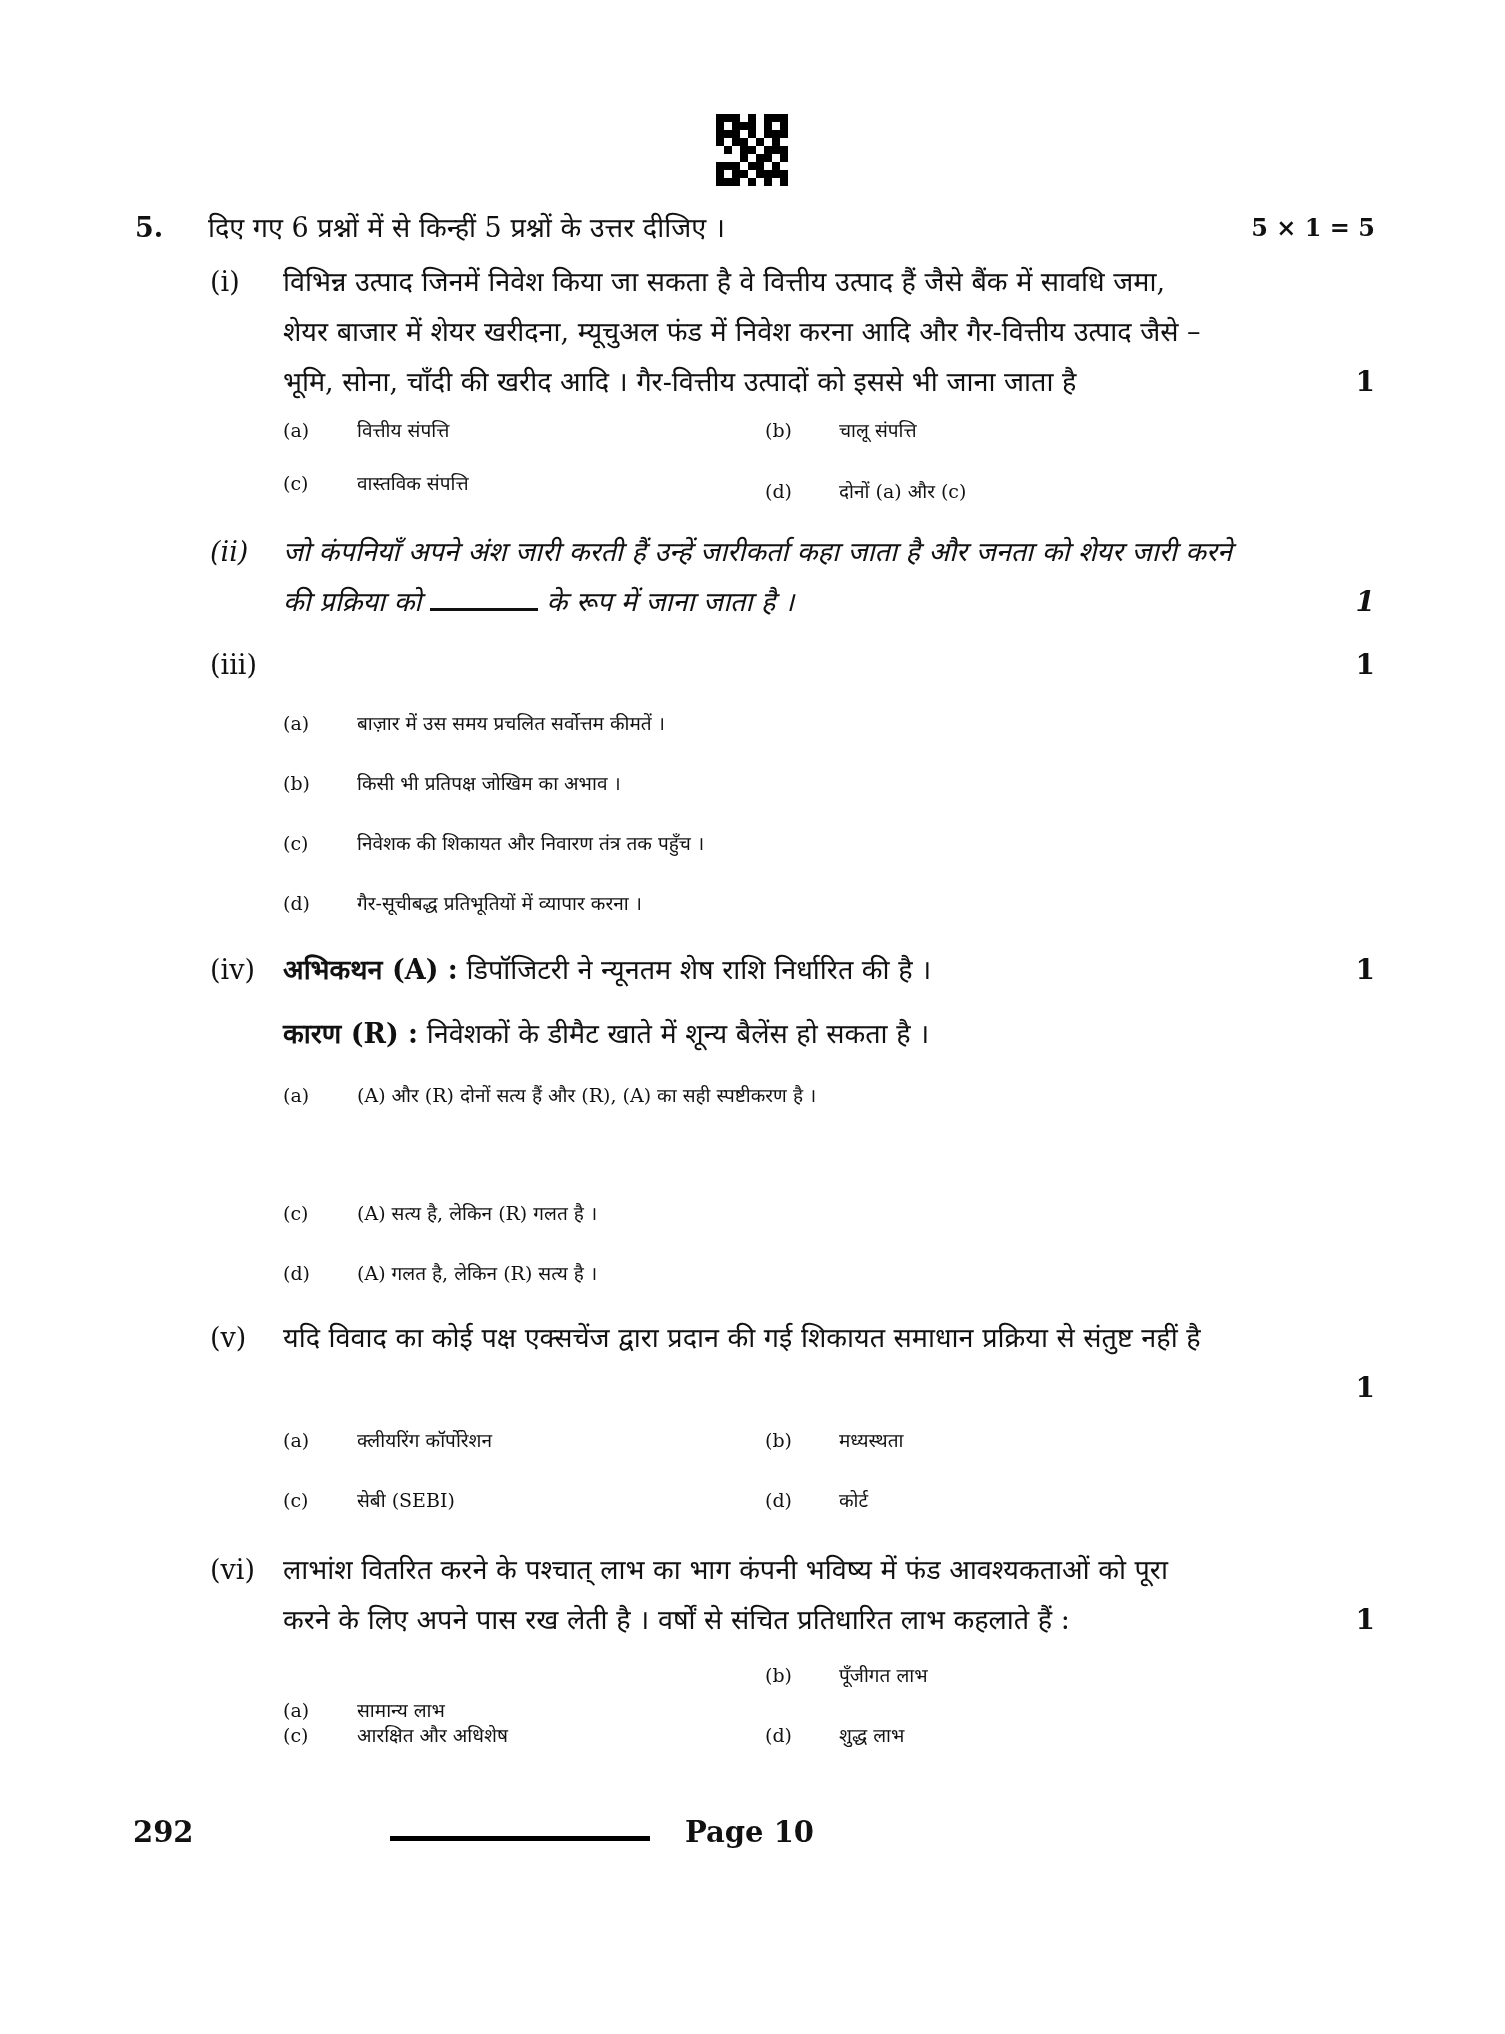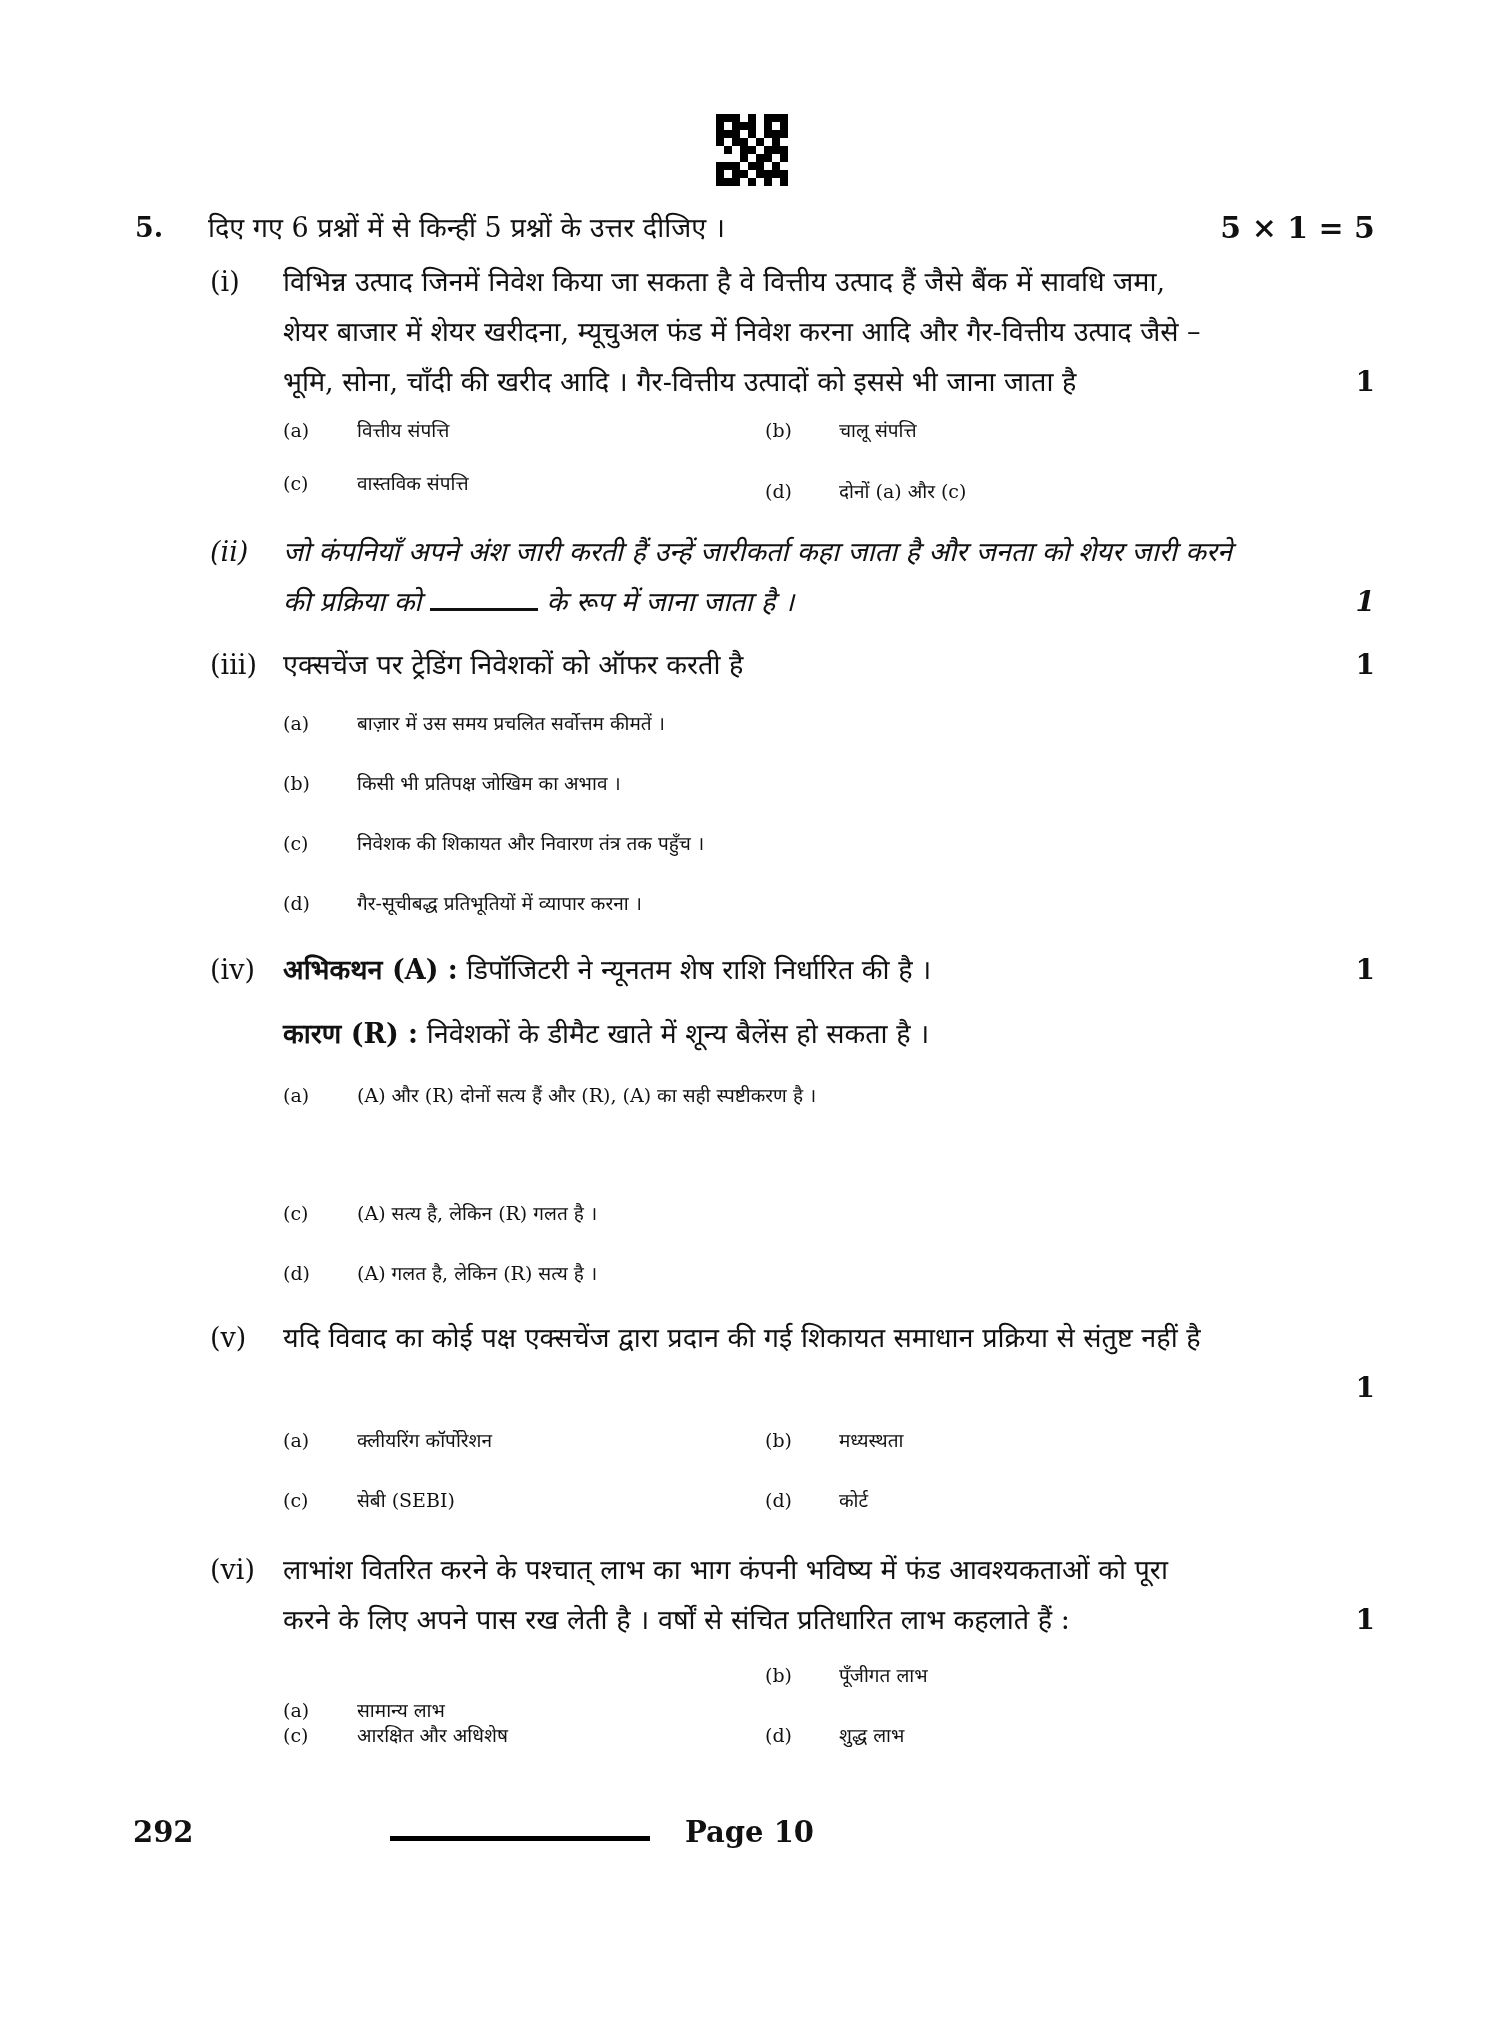--- a/index.html
+++ b/index.html
@@ -13,21 +13,21 @@
     .qr {
       position: absolute; left: 716px; top: 114px; width: 72px; height: 72px;
       display: grid; grid-template-columns: repeat(9, 8px); grid-template-rows: repeat(9, 8px);
     }
     .qr span { display: block; width: 8px; height: 8px; }
     .qr .b { background: #000; }
 
     .qhead { position: absolute; left: 135px; top: 210px; width: 1240px; height: 36px; font-size: 27px; line-height: 36px; }
     .qnum { position: absolute; left: 0; top: 0; font-weight: bold; }
     .qtext { position: absolute; left: 73px; top: 0; }
-    .marks-total { position: absolute; right: 0; top: 0; font-weight: bold; font-size: 30px; }
+    .marks-total { position: absolute; right: 0; top: 0; font-weight: bold; font-size: 24px; }
 
     .sub { position: absolute; left: 210px; width: 1165px; font-size: 27px; line-height: 50px; }
     .sub .roman { position: absolute; left: 0; top: 0; }
     .sub .stem { margin-left: 73px; display: block; width: 1000px; }
     .sub .mark { position: absolute; right: 0; font-weight: bold; font-size: 28px; }
     .blank { display: inline-block; width: 108px; border-bottom: 3px solid #111; height: 24px; vertical-align: baseline; }
 
     .opt { position: absolute; font-size: 19px; line-height: 40px; }
     .opt .lbl { display: inline-block; width: 74px; }
 
@@ -159,21 +159,20 @@
     <span class="stem">
       <span>की प्रक्रिया को</span>
       <span class="blank"></span>
       <span>के रूप में जाना जाता है ।</span>
     </span>
     <span class="mark" style="top:50px;">1</span>
   </div>
 
   <div class="sub" style="top:640px;">
     <span class="roman">(iii)</span>
-    <span class="stem">एक्सचेंज पर ट्रेडिंग निवेशकों को ऑफर करती है</span>
     <span class="mark" style="top:0;">1</span>
   </div>
   <div class="opt" style="left:283px; top:703px;">
     <span class="lbl">(a)</span><span>बाज़ार में उस समय प्रचलित सर्वोत्तम कीमतें ।</span>
   </div>
   <div class="opt" style="left:283px; top:763px;">
     <span class="lbl">(b)</span><span>किसी भी प्रतिपक्ष जोखिम का अभाव ।</span>
   </div>
   <div class="opt" style="left:283px; top:823px;">
     <span class="lbl">(c)</span><span>निवेशक की शिकायत और निवारण तंत्र तक पहुँच ।</span>

